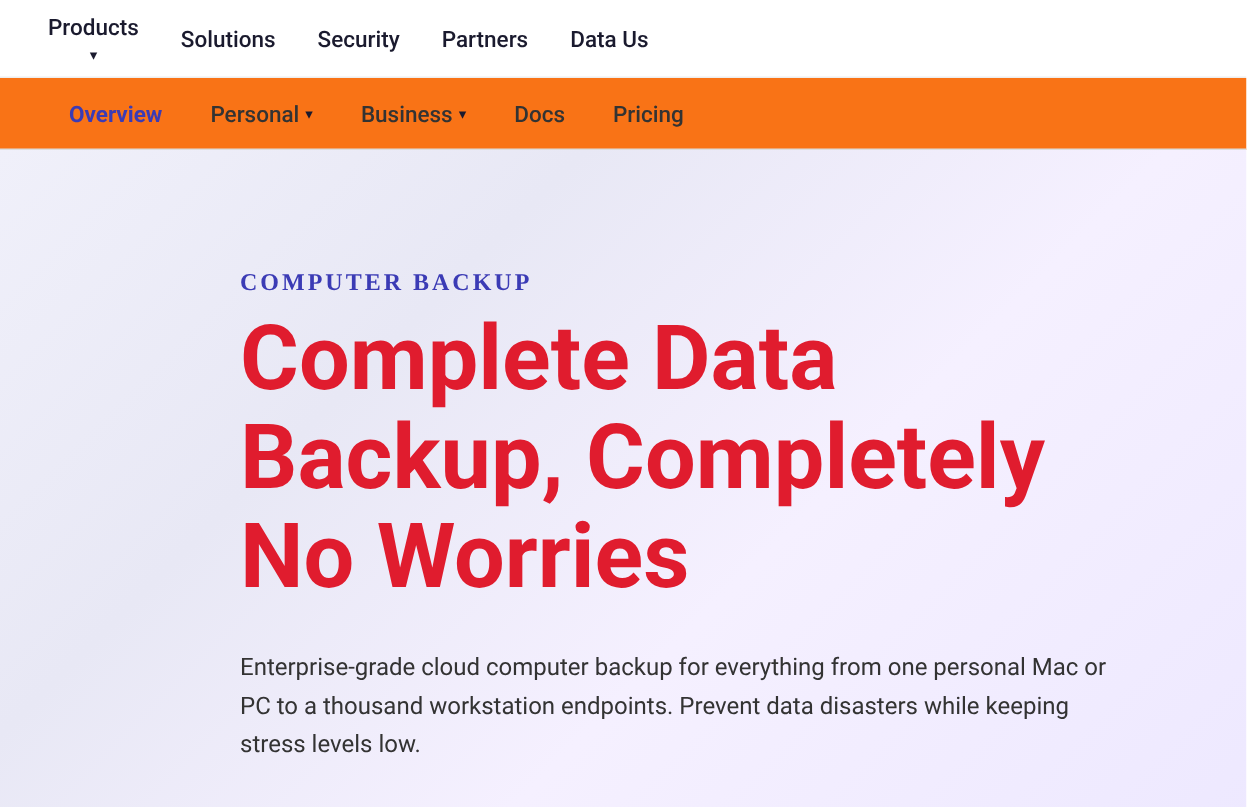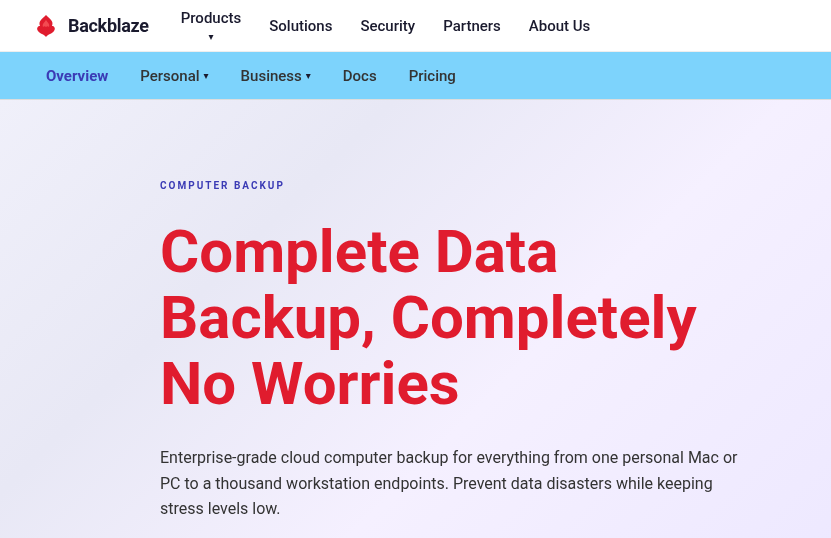--- a/index.html
+++ b/index.html
@@ -71,21 +71,21 @@
       font-size: 10px;
       color: #1a1a2e;
     }
 
     
     .sub-nav {
       display: flex;
       align-items: center;
       padding: 0 32px;
       height: 48px;
-      background: #7dd3fc;
+      background: #f97316;
       border-bottom: 1px solid #ddd;
     }
 
     .sub-nav-links {
       display: flex;
       align-items: center;
       gap: 4px;
       list-style: none;
     }
 
@@ -108,26 +108,27 @@
 
     
     .hero {
       background: linear-gradient(135deg, #f0f0fa 0%, #e8e8f5 30%, #f5f0ff 60%, #ede8ff 100%);
       padding: 80px 80px 60px 160px;
       min-height: 438px;
       position: relative;
     }
 
     .section-label {
-      font-size: 10px;
+      font-size: 16px;
       font-weight: 700;
       letter-spacing: 2px;
       color: #3b3bb5;
       text-transform: uppercase;
-      margin-bottom: 28px;
+      margin-bottom: 8px;
+      font-family: Liberation Serif, serif;
     }
 
     .hero-title {
       font-size: 60px;
       font-weight: 700;
       color: #e01c2e;
       line-height: 1.1;
       margin-bottom: 28px;
       max-width: 640px;
     }
@@ -136,27 +137,20 @@
       font-size: 16px;
       color: #333;
       line-height: 1.6;
       max-width: 620px;
     }
   </style>
 </head>
 <body>
 
 <nav class="top-nav">
-  <a class="logo-area" href="#">
-    <svg class="logo-icon" viewBox="0 0 28 28" fill="none" xmlns="http://www.w3.org/2000/svg">
-      <path d="M14 3 C10 7, 6 9, 8 14 C6 14, 4 16, 6 19 C8 22, 12 22, 14 25 C16 22, 20 22, 22 19 C24 16, 22 14, 20 14 C22 9, 18 7, 14 3Z" fill="#e01c2e"></path>
-      <path d="M14 8 C12 11, 10 12, 11 15 C12 14, 13 14, 14 15 C15 14, 16 14, 17 15 C18 12, 16 11, 14 8Z" fill="#ff6b6b" opacity="0.6"></path>
-    </svg>
-    <span class="logo-text">Backblaze</span>
-  </a>
 
   <ul class="top-nav-links">
     <li>
       <a href="#" class="has-dropdown">
         <span>Products</span>
         <span class="dropdown-arrow">▾</span>
       </a>
     </li>
     <li>
       <a href="#">
@@ -168,21 +162,21 @@
         <span>Security</span>
       </a>
     </li>
     <li>
       <a href="#">
         <span>Partners</span>
       </a>
     </li>
     <li>
       <a href="#">
-        <span>About Us</span>
+        <span>Data Us</span>
       </a>
     </li>
   </ul>
 </nav>
 
 <nav class="sub-nav">
   <ul class="sub-nav-links">
     <li>
       <a href="#" class="active">
         <span>Overview</span>

